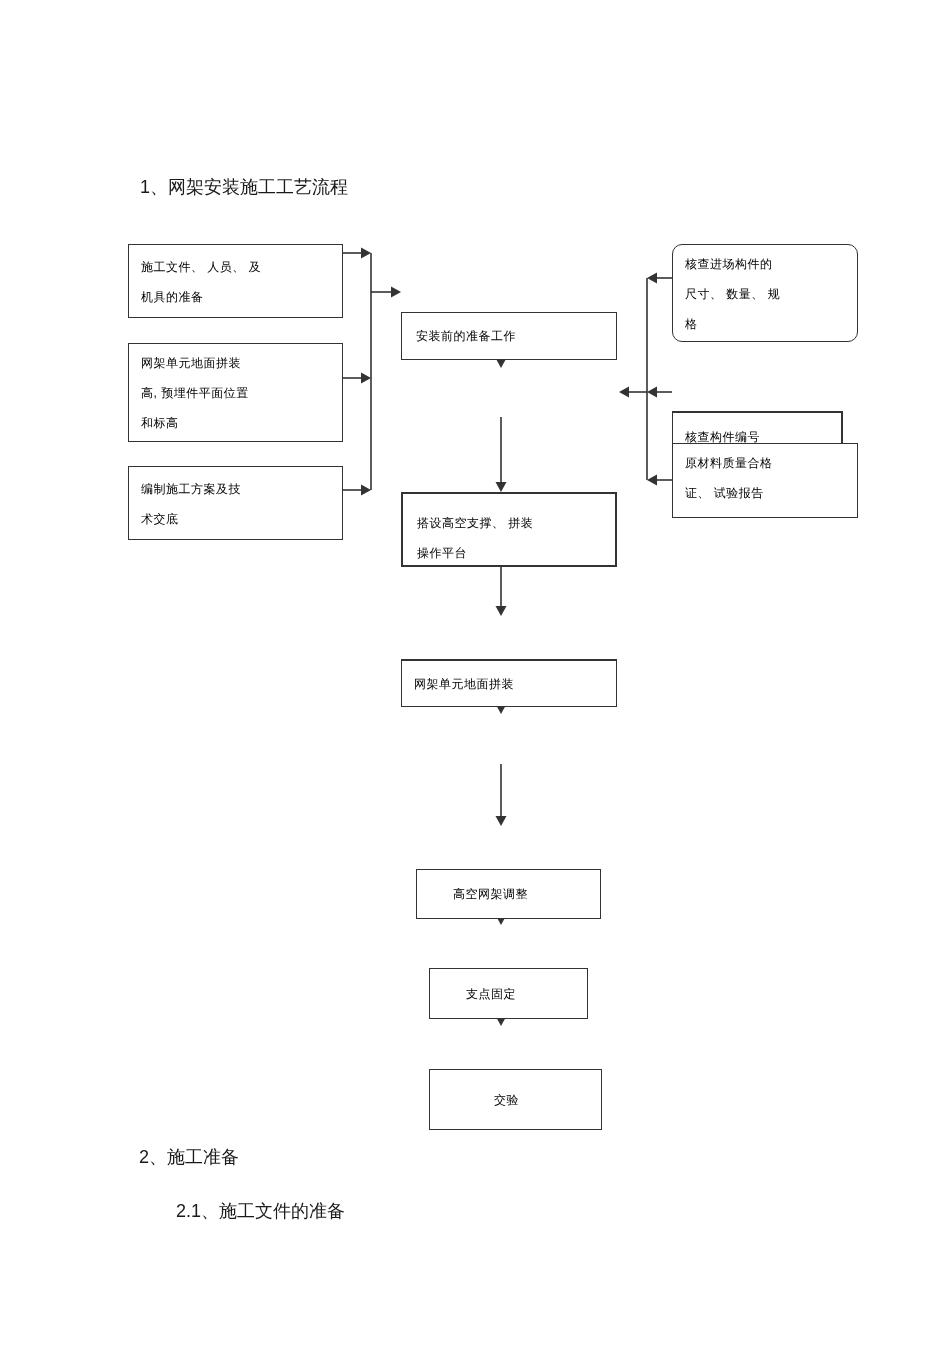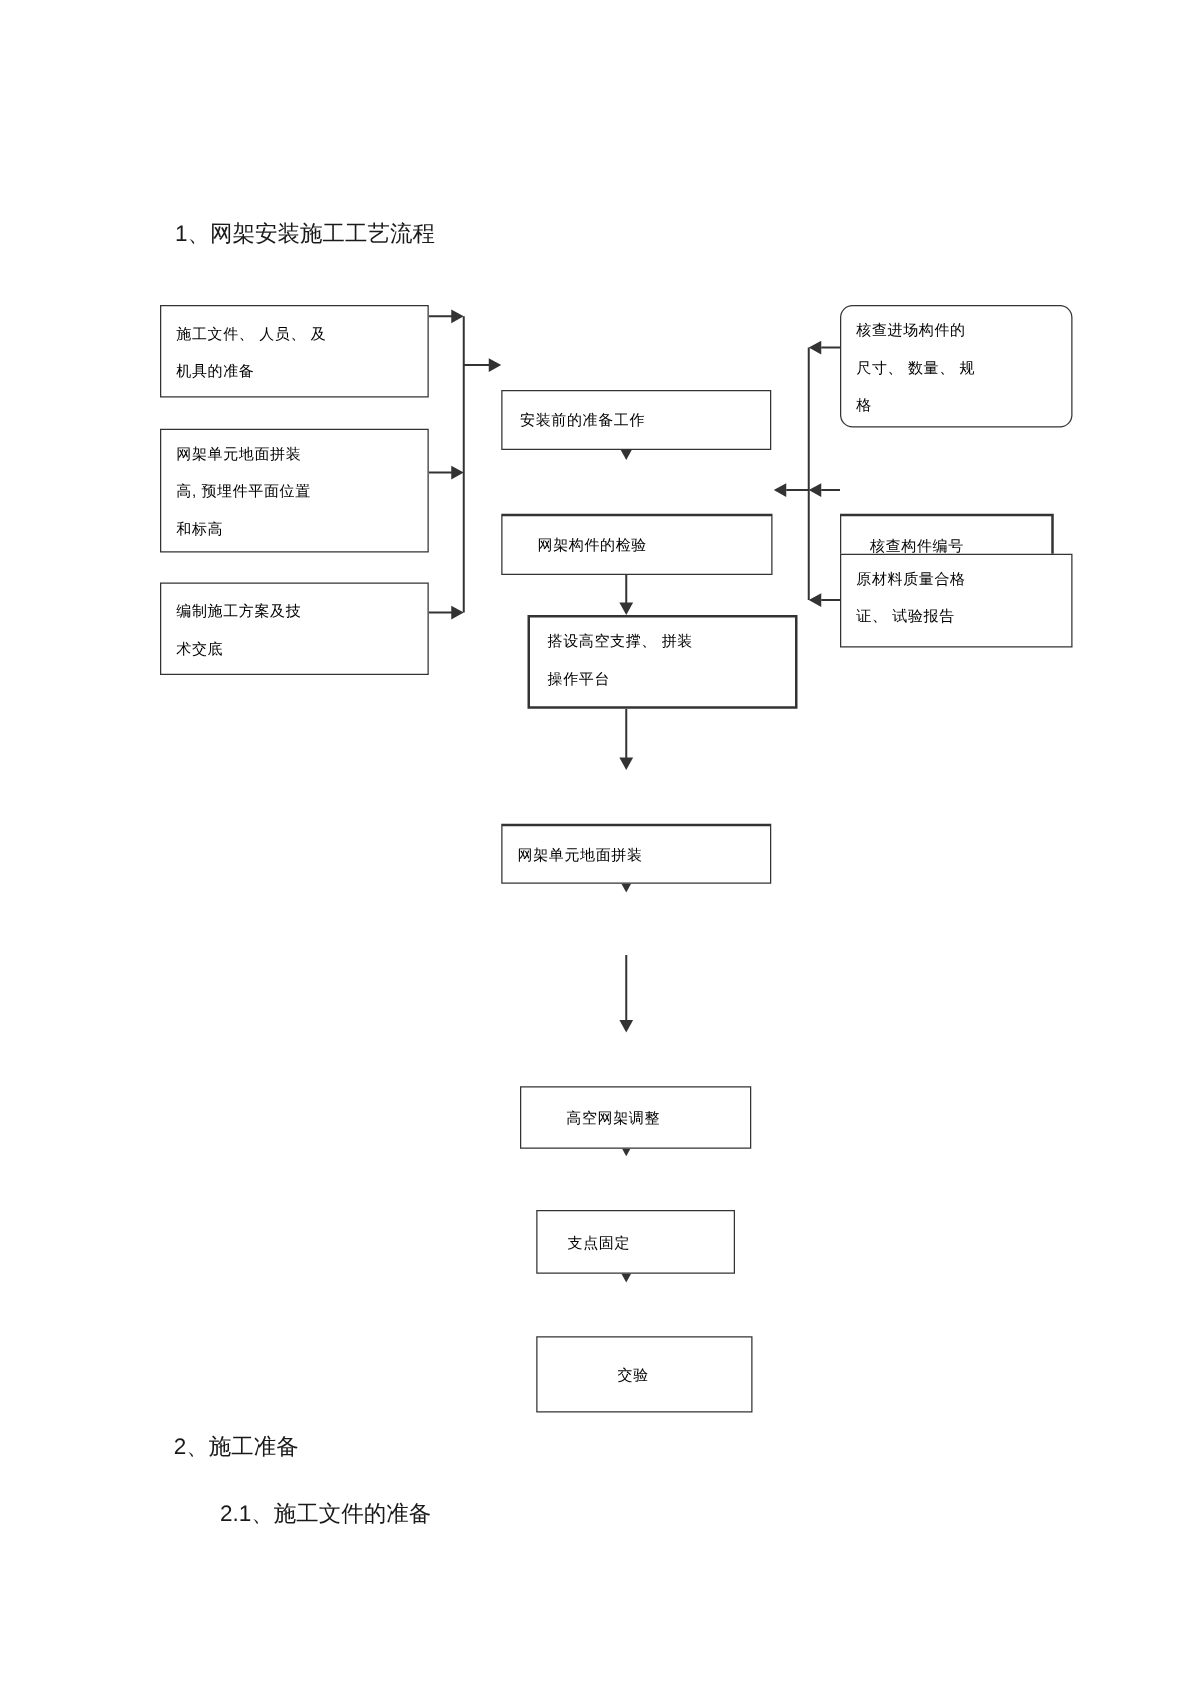--- a/index.html
+++ b/index.html
@@ -56,29 +56,29 @@
     display: flex;
     align-items: center;
     margin-top: 43px;
   }
   #bL1 { left: 128px; top: 244px;  width: 215px; height: 74px; padding: 7px 6px 0 12px; }
   #bL2 { left: 128px; top: 343px;  width: 215px; height: 99px; padding: 4px 6px 0 12px; }
   #bL3 { left: 128px; top: 466px;  width: 215px; height: 74px; padding: 7px 6px 0 12px; }
 
   #bC1 { left: 401px; top: 269px;  width: 216px; height: 48px; padding-left: 14px; }
   #bC2 { left: 401px; top: 368px;  width: 217px; height: 49px; padding-left: 28px; border-top-width: 2.5px; }
-  #bC3 { left: 401px; top: 492px;  width: 216px; height: 75px; padding: 4px 6px 0 14px; border-width: 2px; border-top-width: 2.5px; margin-left: 21px; }
+  #bC3 { left: 401px; top: 492px;  width: 216px; height: 75px; padding: 14px 6px 0 14px; border-width: 2px; border-top-width: 2.5px; }
   #bC4 { left: 401px; top: 616px;  width: 216px; height: 48px; padding-left: 12px; border-top-width: 2.5px; }
   #bC5 { left: 416px; top: 714px;  width: 172px; height: 50px; padding-left: 10px; }
   #bC6 { left: 416px; top: 826px;  width: 185px; height: 50px; padding-left: 36px; }
-  #bC7 { left: 429px; top: 925px;  width: 159px; height: 51px; padding-left: 24px; }
+  #bC7 { left: 429px; top: 925px;  width: 159px; height: 51px; padding-left: 36px; }
   #bC8 { left: 429px; top: 1026px; width: 173px; height: 61px; padding-left: 64px; }
 
   #bR1 { left: 672px; top: 244px;  width: 186px; height: 98px; padding: 4px 18px 0 12px; border-radius: 10px; }
-  #bR2 { left: 672px; top: 368px;  width: 171px; height: 50px; padding-left: 23px; border-top-width: 2.5px; border-right-width: 2.5px; }
+  #bR2 { left: 672px; top: 368px;  width: 171px; height: 50px; padding-left: 12px; border-top-width: 2.5px; border-right-width: 2.5px; }
   #bR3 { left: 672px; top: 443px;  width: 186px; height: 75px; padding: 4px 18px 0 12px; }
 </style>
 </head>
 <body>
 
 <div id="page">
 
   <div class="heading" id="h1t">1、网架安装施工工艺流程</div>
 
   <svg id="connectors" width="950" height="1345" viewBox="0 0 950 1345">
@@ -127,21 +127,20 @@
 
   <div class="box" id="bL1">施工文件、 人员、 及
 机具的准备</div>
   <div class="box" id="bL2">网架单元地面拼装
 高, 预埋件平面位置
 和标高</div>
   <div class="box" id="bL3">编制施工方案及技
 术交底</div>
 
   <div class="box vcenter" id="bC1">安装前的准备工作</div>
-  <div class="box vcenter" id="bC2">网架构件的检验</div>
   <div class="box" id="bC3">搭设高空支撑、 拼装
 操作平台</div>
   <div class="box vcenter" id="bC4">网架单元地面拼装</div>
   <div class="box vcenter" id="bC6">高空网架调整</div>
   <div class="box vcenter" id="bC7">支点固定</div>
   <div class="box vcenter" id="bC8">交验</div>
 
   <div class="box" id="bR1">核查进场构件的
 尺寸、 数量、 规
 格</div>

